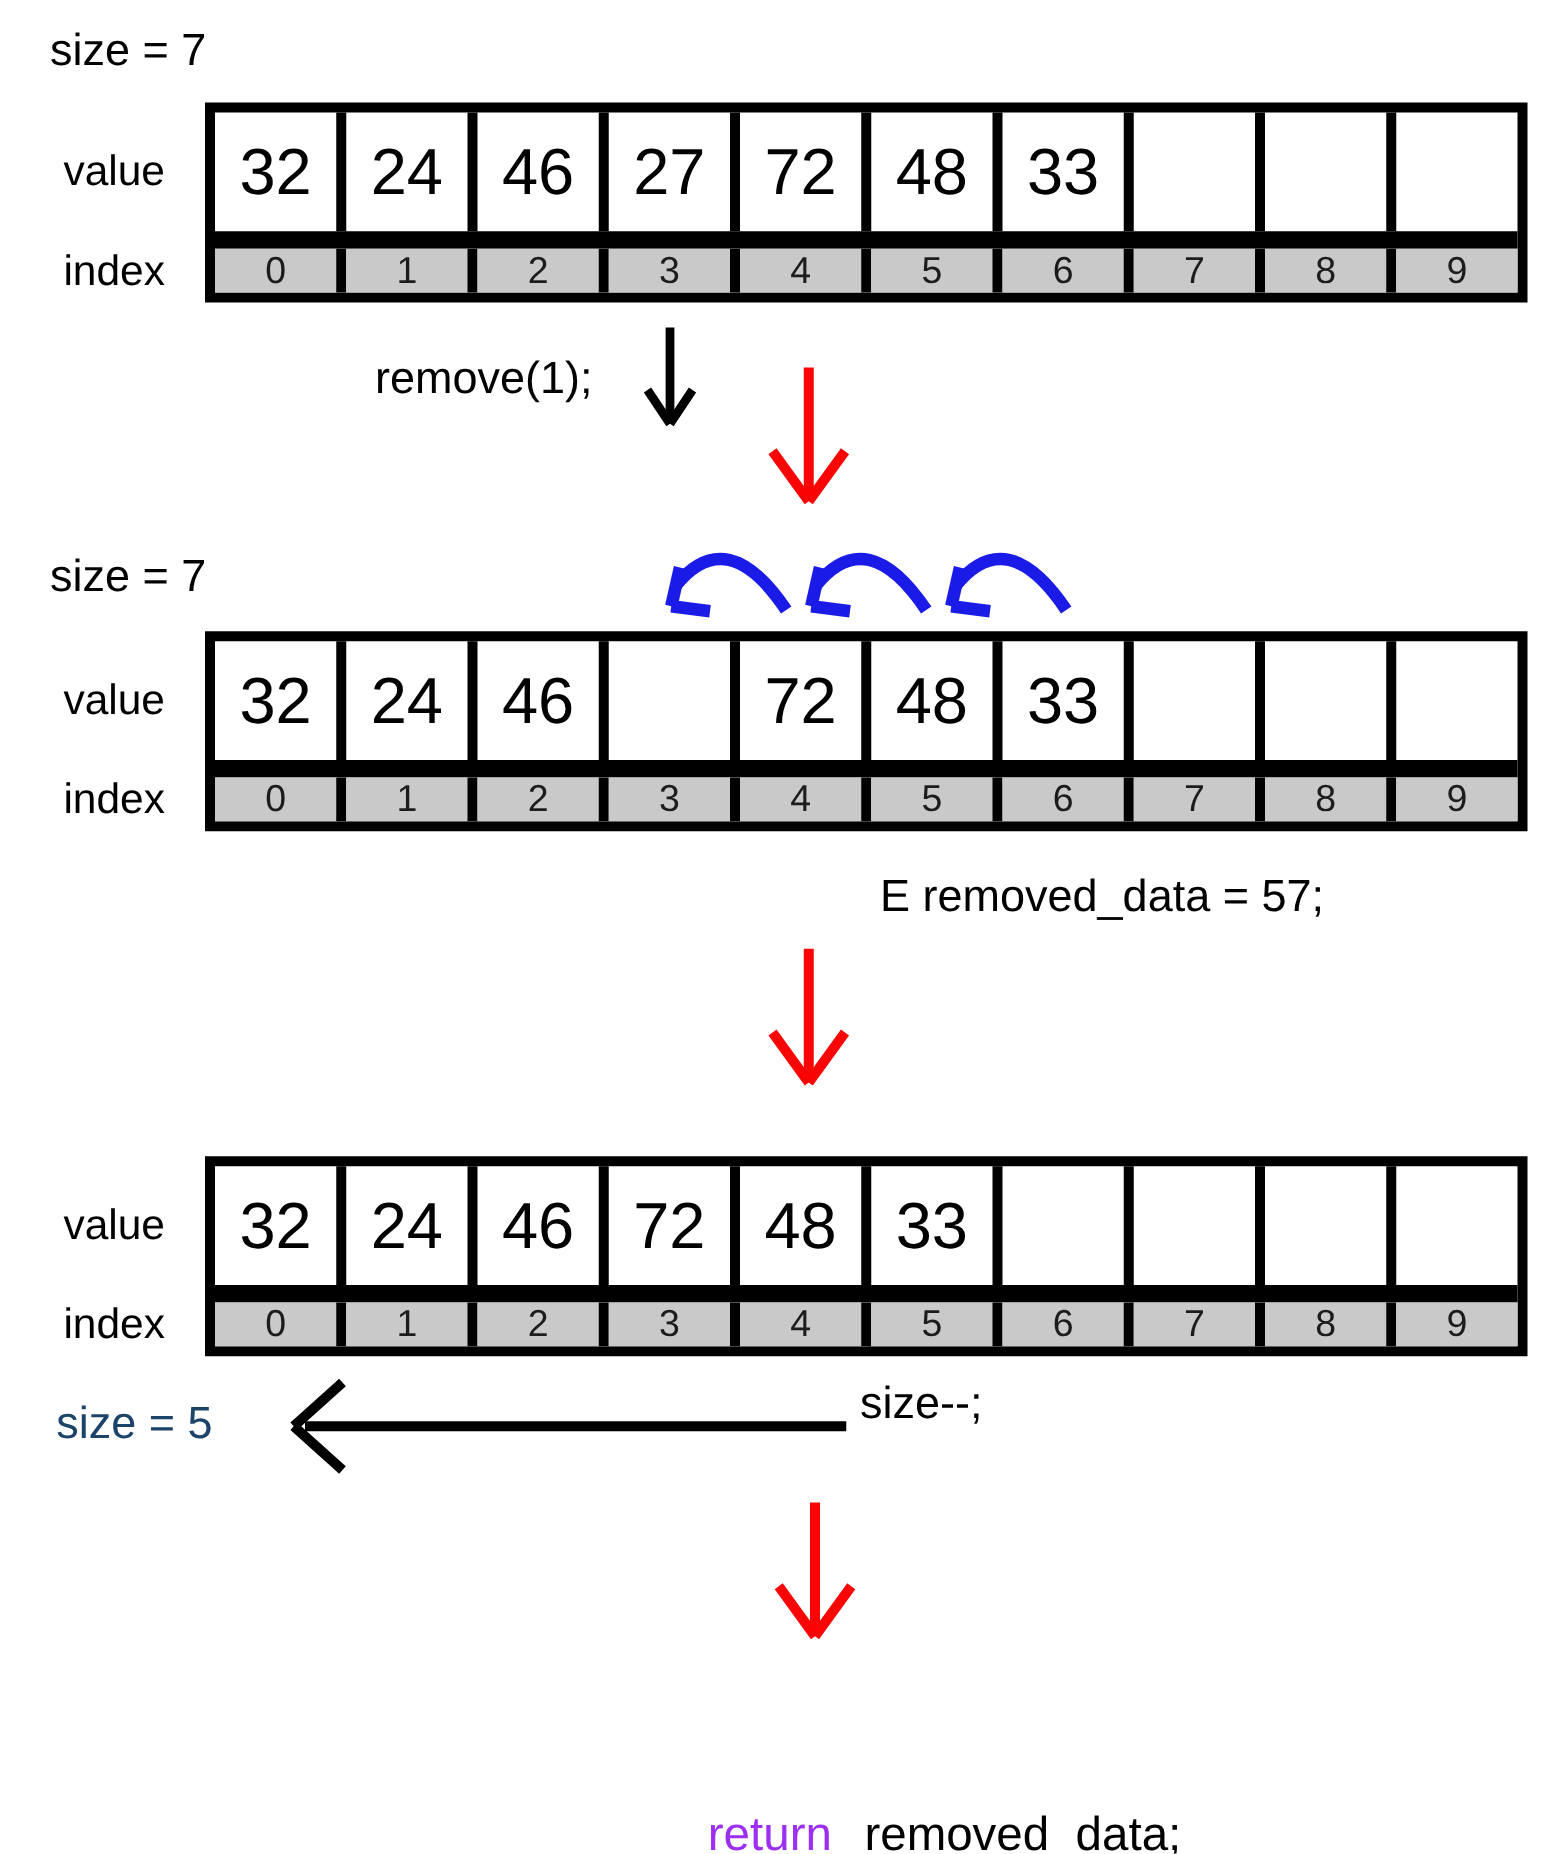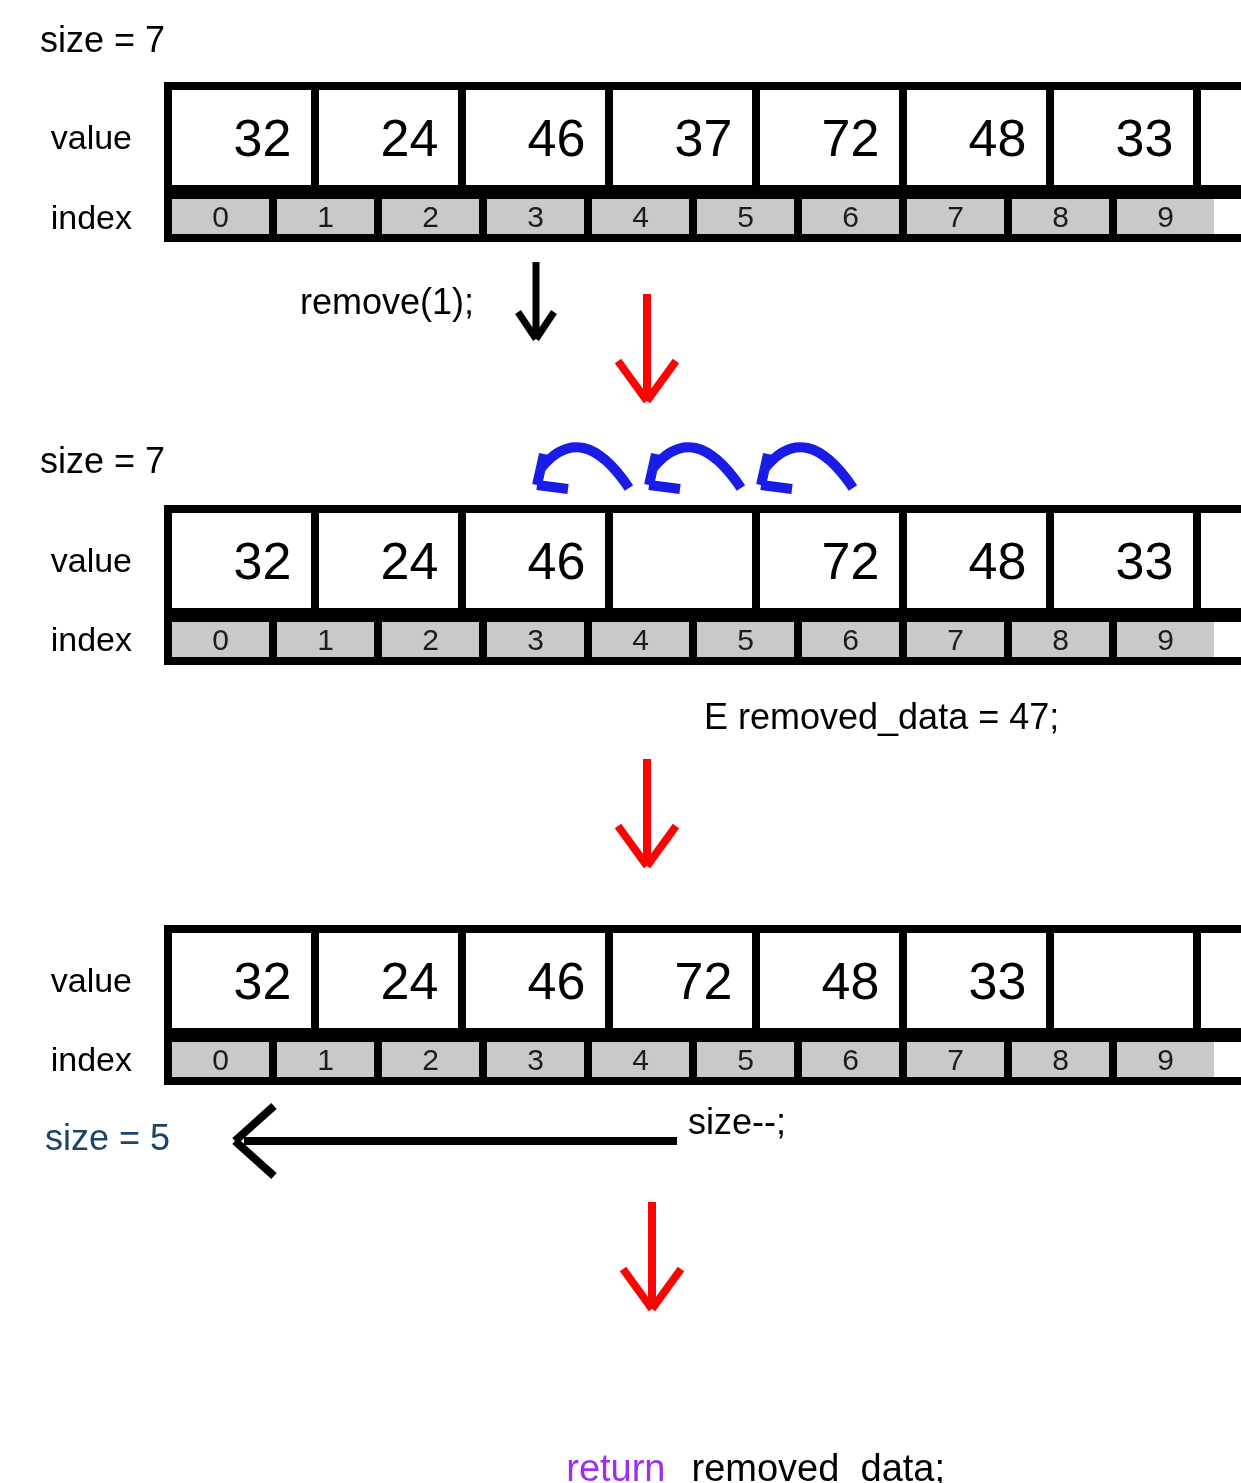--- a/index.html
+++ b/index.html
@@ -9,21 +9,21 @@
     overflow:hidden;
     margin-left:12px;
   }
   .t { position:absolute; font-size:36px; line-height:40px; font-weight:500; white-space:pre; }
   .rowlab { position:absolute; left:0; width:120px; text-align:right; font-size:34px; line-height:40px; font-weight:500; }
   .array { position:absolute; border:8px solid #000; background:#fff; }
   .vrow { display:flex; }
   .vc {
     width:97px; height:95px; border-right:8px solid #000;
     display:flex; align-items:center; justify-content:center;
-    font-size:52px; font-weight:500;padding-left:42px;
+    font-size:52px; font-weight:500;
   }
   .vc:last-child { border-right:none; }
   .irow { display:flex; border-top:14px solid #000; }
   .ic {
     width:97px; height:35px; border-right:8px solid #000;
     background:var(--index_bg,#c9c9c9);
     display:flex; align-items:center; justify-content:center;
     font-size:30px; font-weight:500; color:#1c1c1c;
   }
   .ic:last-child { border-right:none; }
@@ -41,21 +41,21 @@
   <div class="t" style="left:28px; top:20px;">size = 7</div>
 
   <div class="rowlab" style="top:117px;">value</div>
   <div class="rowlab" style="top:197px;">index</div>
 
   <div class="array" style="left:152px; top:82px;">
     <div class="vrow">
       <div class="vc">32</div>
       <div class="vc">24</div>
       <div class="vc">46</div>
-      <div class="vc">37</div>
+      <div class="vc">27</div>
       <div class="vc">72</div>
       <div class="vc">48</div>
       <div class="vc">33</div>
       <div class="vc"></div>
       <div class="vc"></div>
       <div class="vc"></div>
     </div>
     <div class="irow">
       <div class="ic">0</div>
       <div class="ic">1</div>
@@ -133,21 +133,21 @@
       <div class="ic">3</div>
       <div class="ic">4</div>
       <div class="ic">5</div>
       <div class="ic">6</div>
       <div class="ic">7</div>
       <div class="ic">8</div>
       <div class="ic">9</div>
     </div>
   </div>
 
-  <div class="t" style="left:692px; top:697px;">E removed_data = 47;</div>
+  <div class="t" style="left:692px; top:697px;">E removed_data = 57;</div>
 
   <svg class="abs red-ink" style="left:600px; top:757px;" width="70" height="115" viewBox="0 0 70 115">
     <g stroke="currentColor" stroke-width="8" fill="none">
       <path d="M35 2 V106"></path>
         <path d="M6 69 L35 109"></path>
         <path d="M64 69 L35 109"></path>
     </g>
   </svg>
 
   <div class="rowlab" style="top:960px;">value</div>

